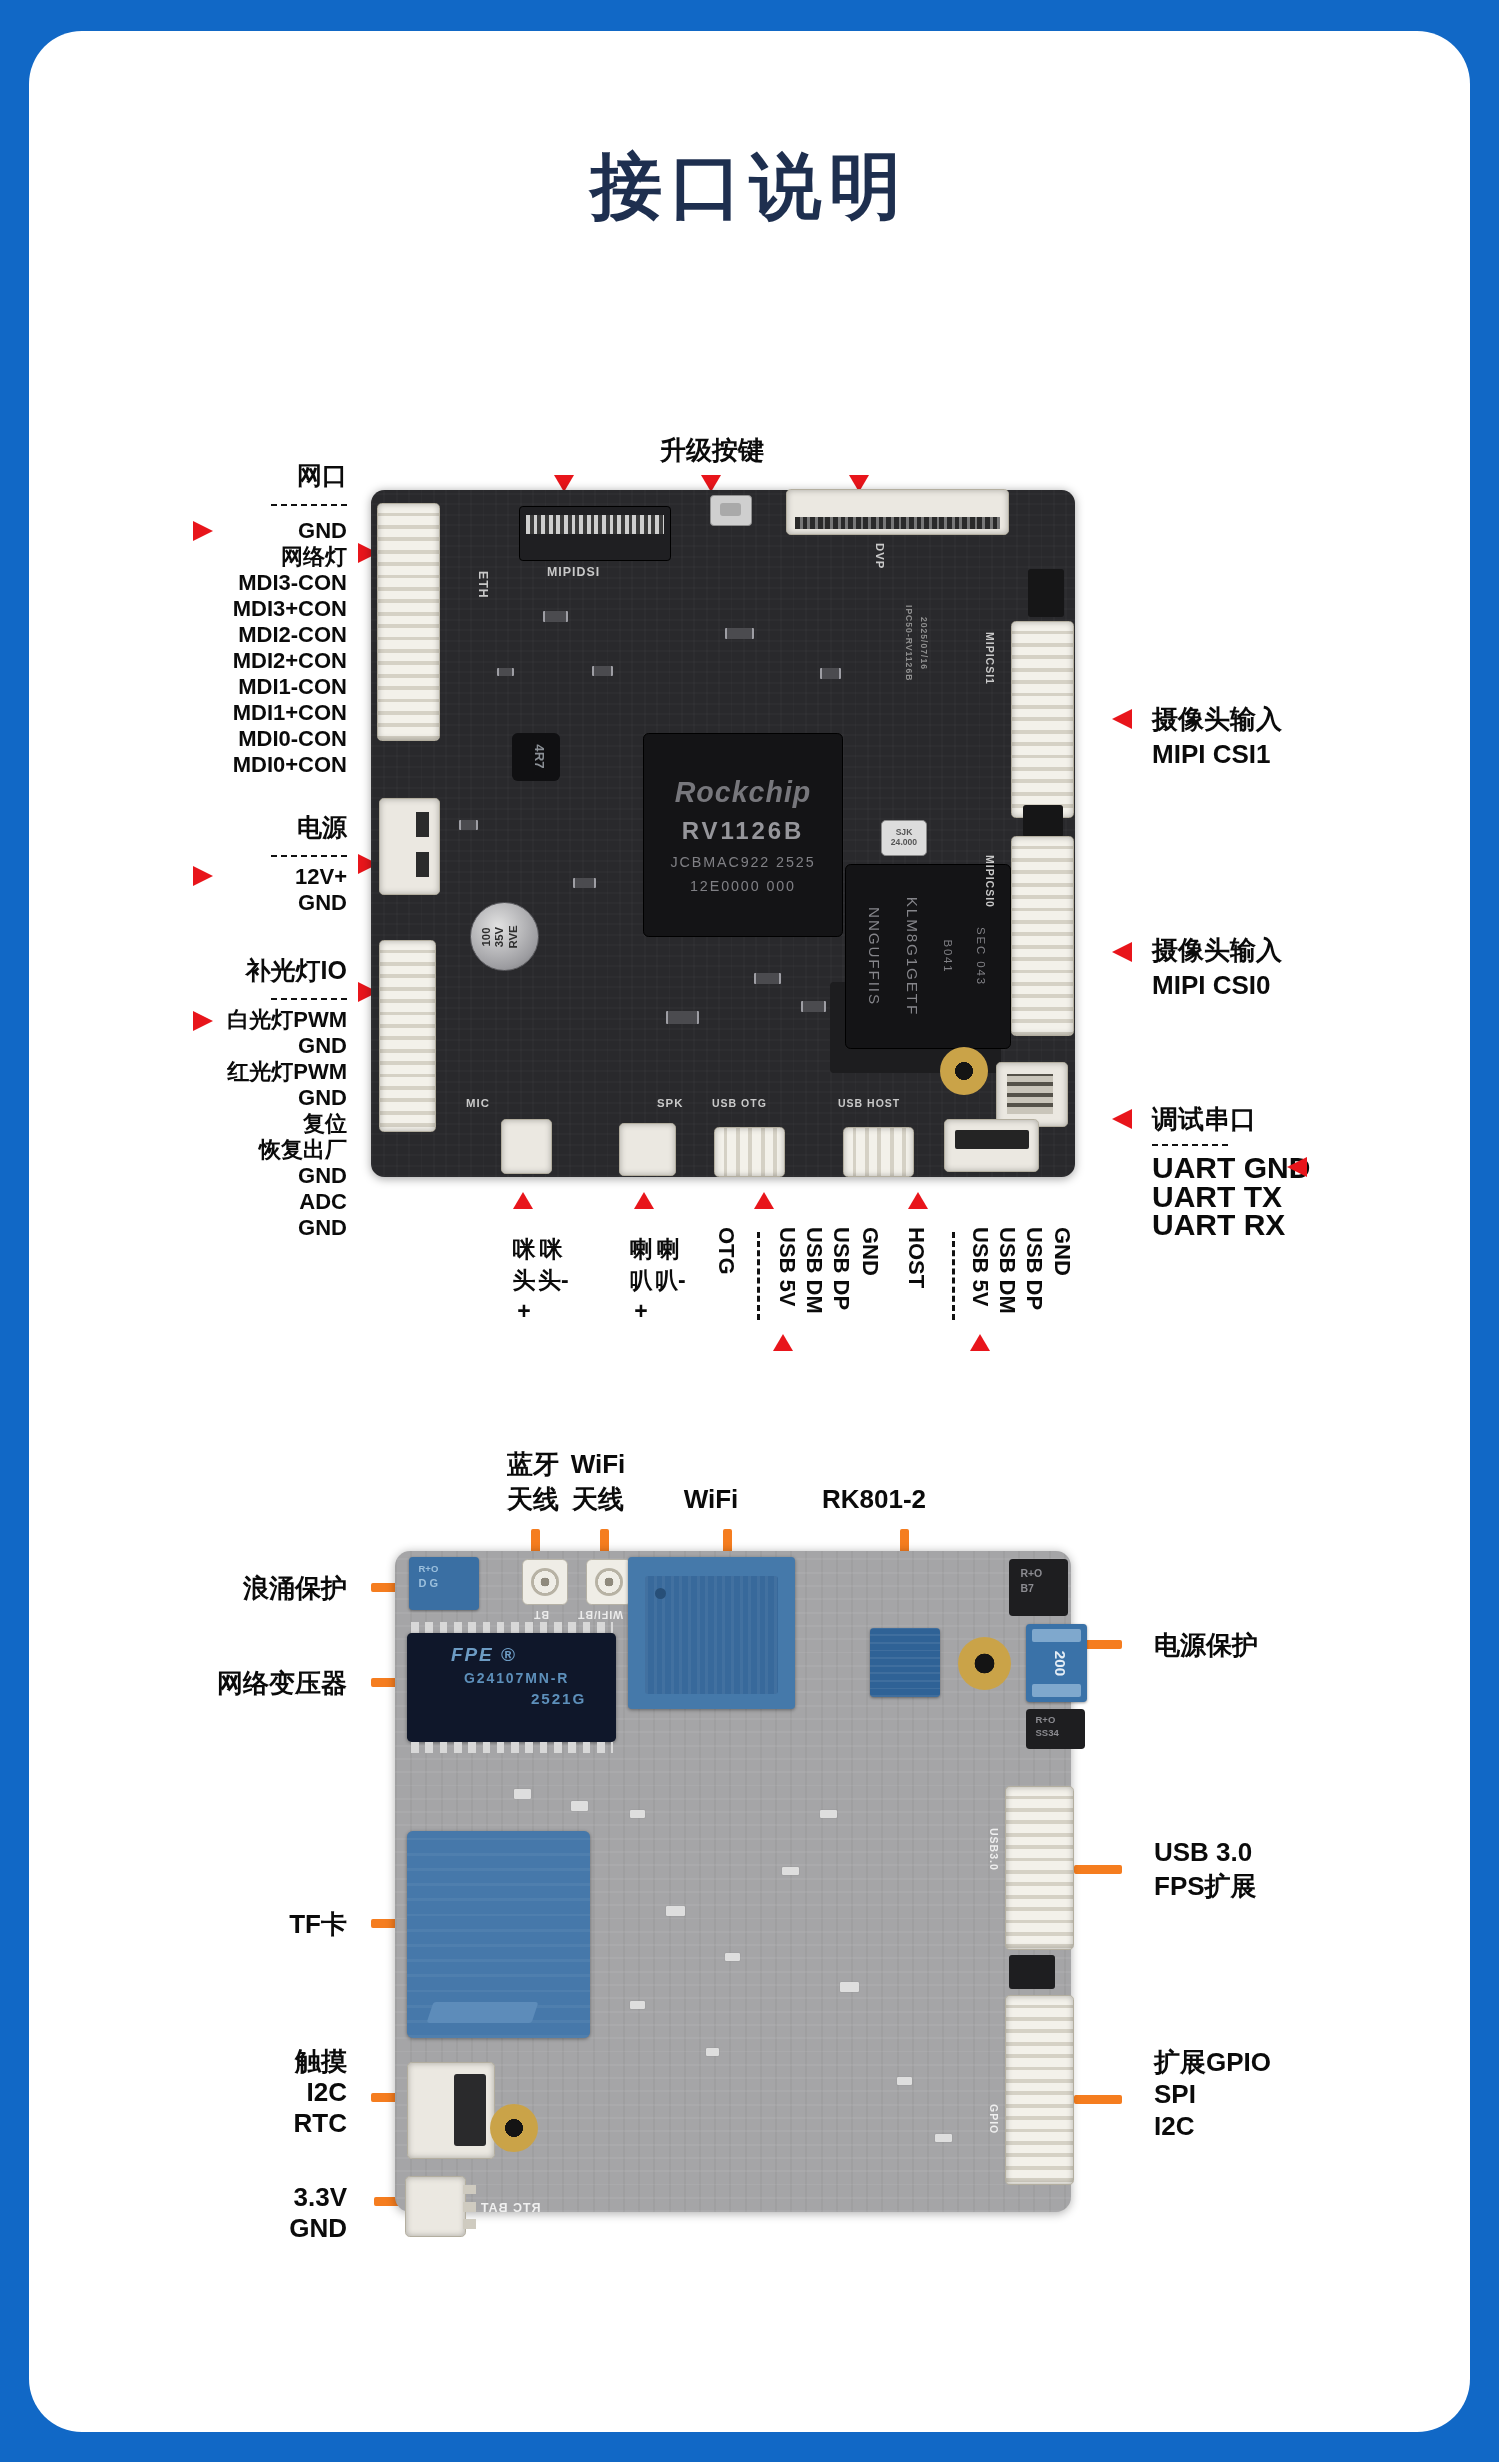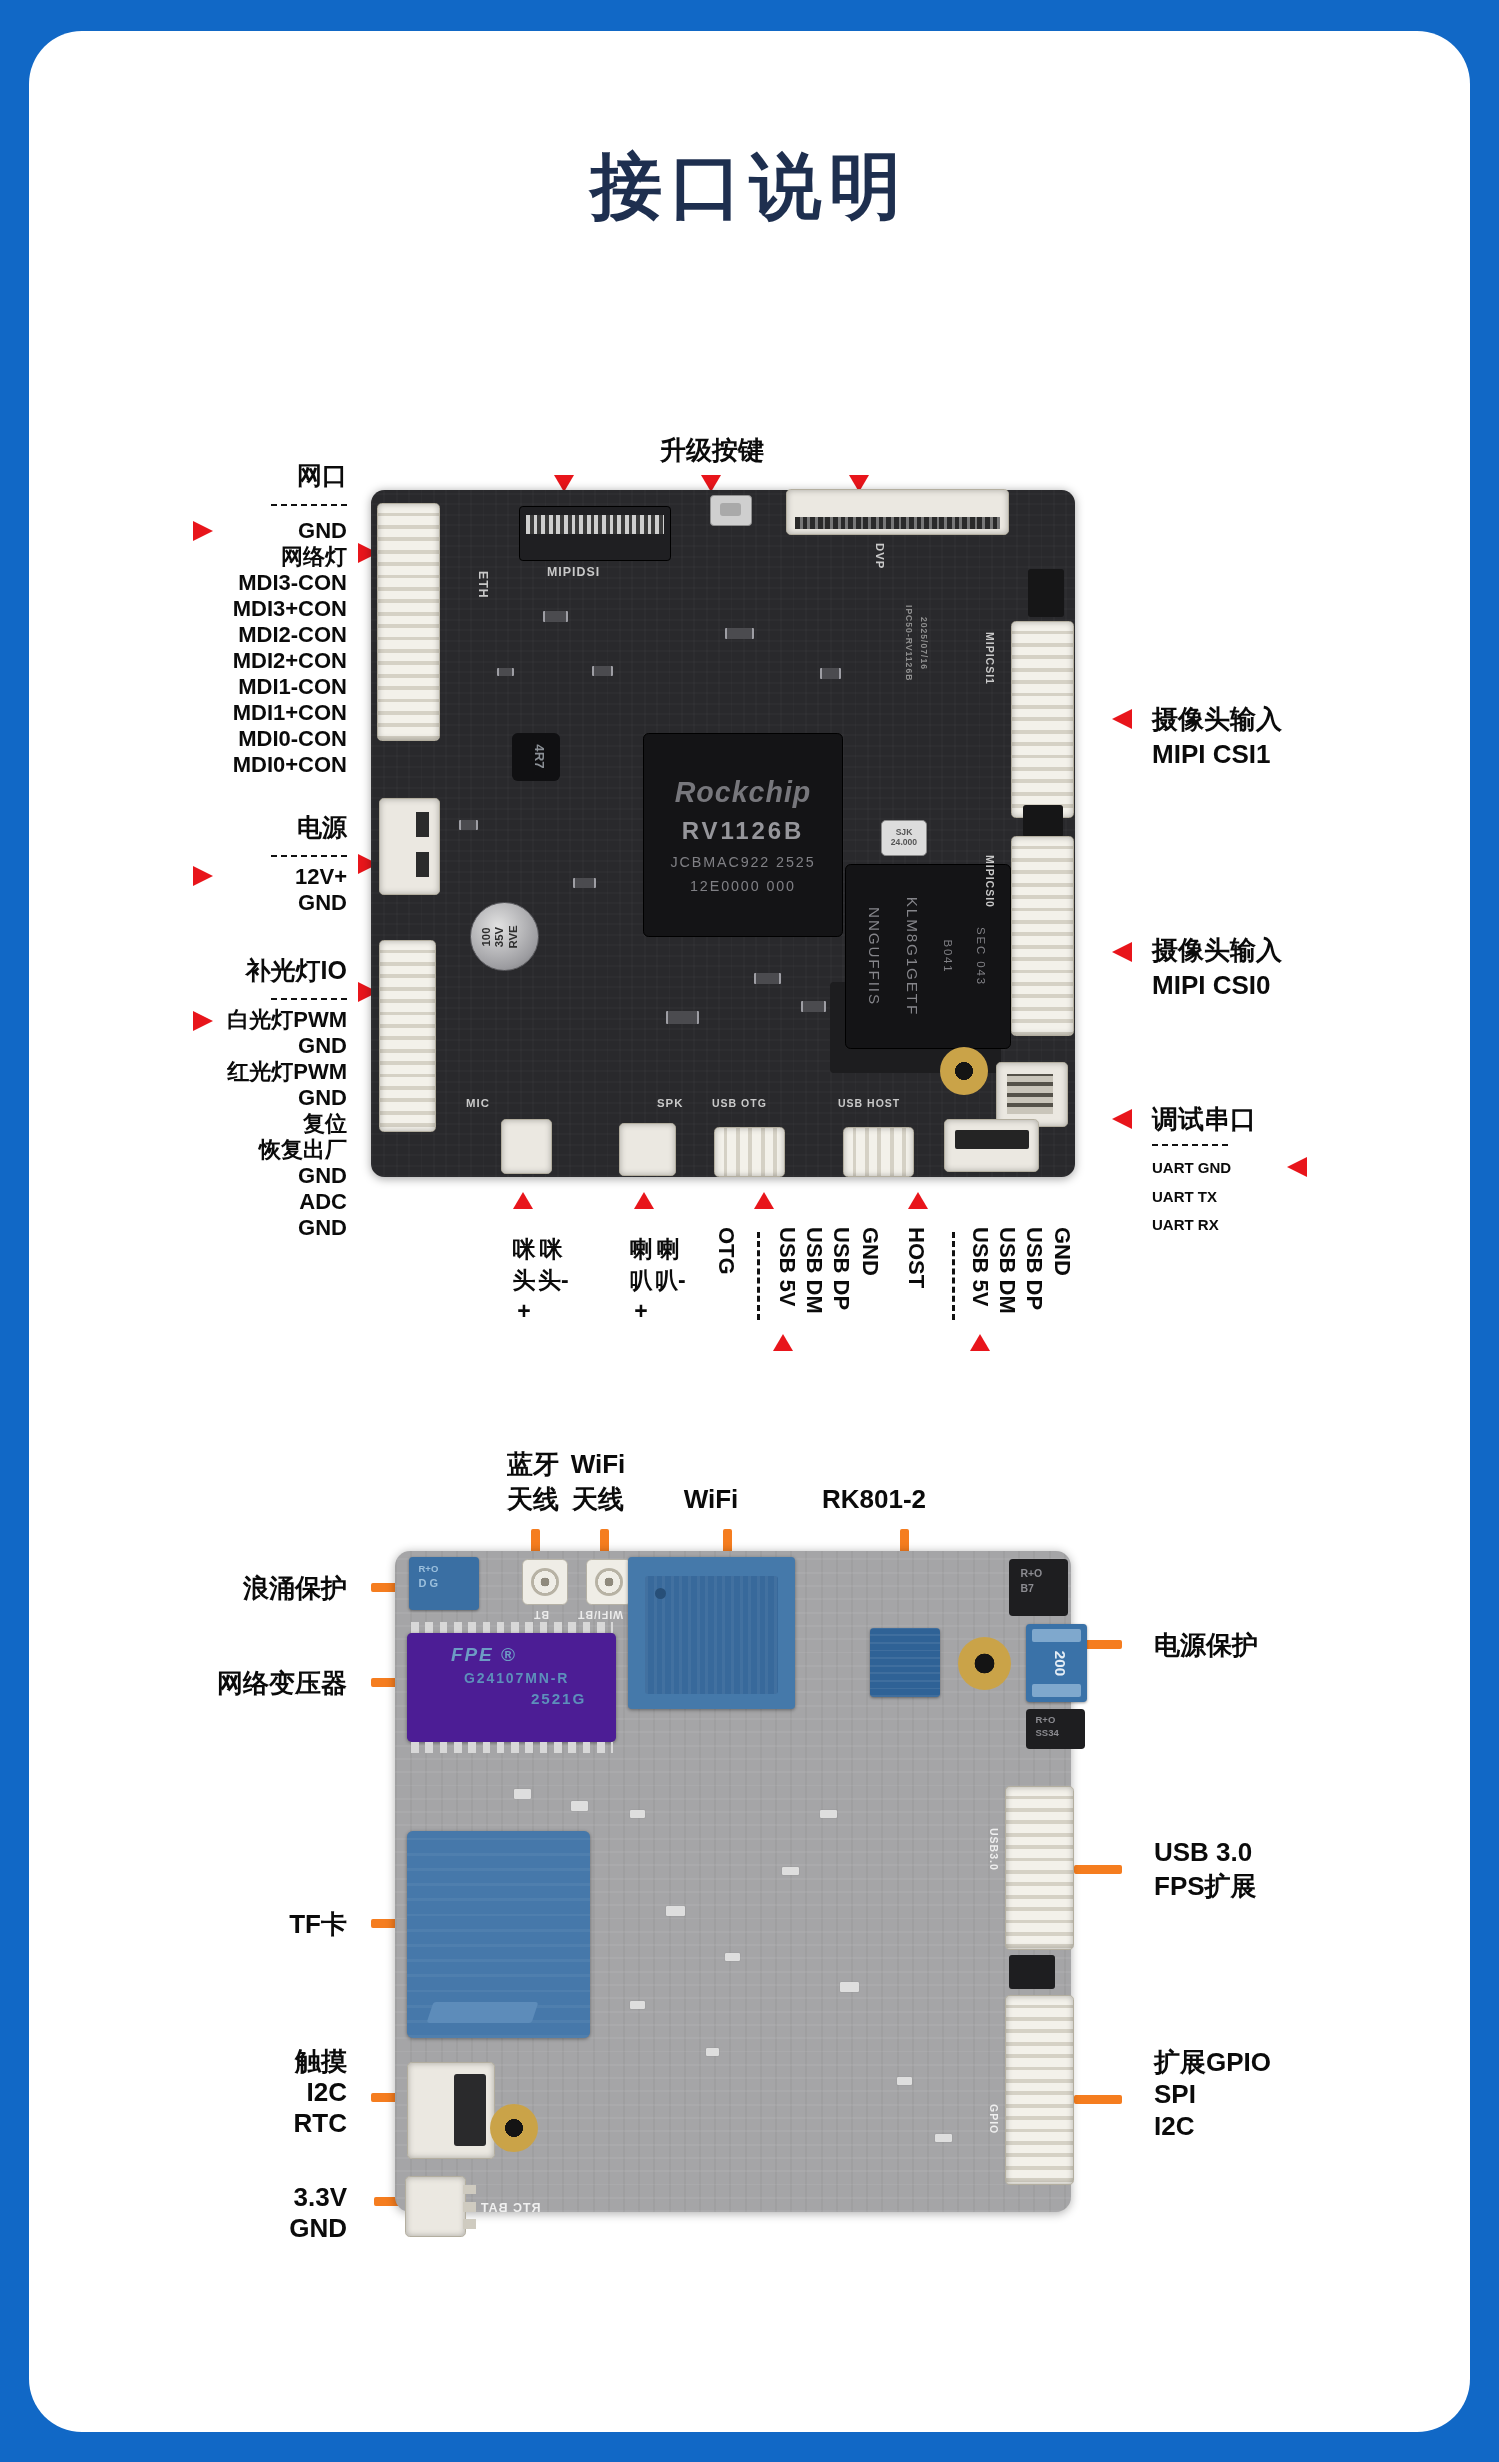--- a/index.html
+++ b/index.html
@@ -7,21 +7,21 @@
   #canvas{position:relative;width:1499px;height:2462px;}
   .card{position:absolute;left:28.6px;top:30.5px;right:28.6px;bottom:30.5px;background:#ffffff;border-radius:53px;}
   .abs{position:absolute;}
   .title{position:absolute;left:0;right:0;top:139px;text-align:center;font-size:72px;font-weight:900;letter-spacing:7.6px;color:#1e2f4f;}
   .lbl{font-weight:700;color:#0b0b0b;}
   .c27{font-size:26px;line-height:35px;}
   .c26{font-size:25px;}
   .tr{text-align:right;}
   .tc{text-align:center;}
   .pincol{font-size:22px;font-weight:700;color:#0b0b0b;line-height:26px;text-align:right;}
-  .pincol-l{font-size:15px;font-weight:700;color:#0b0b0b;line-height:28.6px;text-align:left;}
+  .pincol-l{font-size:30px;font-weight:700;color:#0b0b0b;line-height:28.6px;text-align:left;}
   .tri-r{width:0;height:0;border-top:10.5px solid transparent;border-bottom:10.5px solid transparent;border-left:20px solid #e8151b;}
   .tri-l{width:0;height:0;border-top:10.5px solid transparent;border-bottom:10.5px solid transparent;border-right:20px solid #e8151b;}
   .tri-d{width:0;height:0;border-left:10.5px solid transparent;border-right:10.5px solid transparent;border-top:17px solid #e8151b;}
   .tri-u{width:0;height:0;border-left:10.5px solid transparent;border-right:10.5px solid transparent;border-bottom:17px solid #e8151b;}
   .dashh{border-top:2.9px dashed #111;height:0;}
   .dashv{border-left:3.8px dashed #111;width:0;}
   .oline-h{height:8.6px;background:#f57d1f;border-radius:1.9px;}
   .oline-v{width:8.6px;background:#f57d1f;border-radius:1.9px;}
   .pcb1{background:#29292c;border-radius:13.3px;box-shadow:0 1.9px 9.5px rgba(0,0,0,.35);
         background-image:repeating-linear-gradient(0deg,rgba(255,255,255,.02) 0 1.9px,transparent 1.9px 10.5px),
@@ -327,21 +327,21 @@
     <div class="abs" style="left:5.7px;bottom:4.8px;right:5.7px;height:13.3px;background:#7fa8cd;border-radius:1.9px;"></div>
     <div class="abs" style="left:5.7px;top:27px;width:49px;height:25px;transform:rotate(90deg);font-size:15.2px;font-weight:700;color:#e4edf5;text-align:center;">200</div>
   </div>
 
   <div class="abs" style="left:1026px;top:1709px;width:59px;height:40px;background:#1e1e20;border-radius:3.8px;">
     <div style="font-size:9.5px;font-weight:700;color:#8b8b90;padding:4.8px 0 0 9.5px;">R+O</div>
     <div style="font-size:9.5px;font-weight:700;color:#8b8b90;padding:1.9px 0 0 9.5px;">SS34</div>
   </div>
 
   <div class="abs" style="left:411px;top:1622px;width:202px;height:11.4px;background:repeating-linear-gradient(90deg,#d8d8d8 0 7.6px,transparent 7.6px 14.3px);"></div>
-  <div class="abs" style="left:407px;top:1633px;width:209px;height:109px;background:#4c1d95;border-radius:4.8px;box-shadow:0 1px 3.8px rgba(0,0,0,.4);">
+  <div class="abs" style="left:407px;top:1633px;width:209px;height:109px;background:#0f172a;border-radius:4.8px;box-shadow:0 1px 3.8px rgba(0,0,0,.4);">
     <div style="font-size:19px;font-weight:900;font-style:italic;color:#6d9cc4;padding:11.4px 0 0 44px;letter-spacing:1.9px;">FPE ®</div>
     <div style="font-size:14px;font-weight:700;color:#5d90bb;padding:3.8px 0 0 57px;letter-spacing:1.9px;">G24107MN-R</div>
     <div style="font-size:15.2px;font-weight:700;color:#5d90bb;padding:3.8px 0 0 124px;letter-spacing:1.9px;">2521G</div>
   </div>
   <div class="abs" style="left:411px;top:1742px;width:202px;height:11.4px;background:repeating-linear-gradient(90deg,#d8d8d8 0 7.6px,transparent 7.6px 14.3px);"></div>
 
   <div class="abs" style="left:407px;top:1831px;width:183px;height:207px;background:#4678aa;border-radius:5.7px;box-shadow:0 1px 3.8px rgba(0,0,0,.4);background-image:repeating-linear-gradient(0deg,rgba(255,255,255,.05) 0 2.9px,transparent 2.9px 15.2px);">
     <div class="abs" style="left:23px;bottom:15.2px;width:105px;height:21px;background:#5d8cba;border-radius:2.9px;transform:skewX(-18deg);"></div>
   </div>
 

